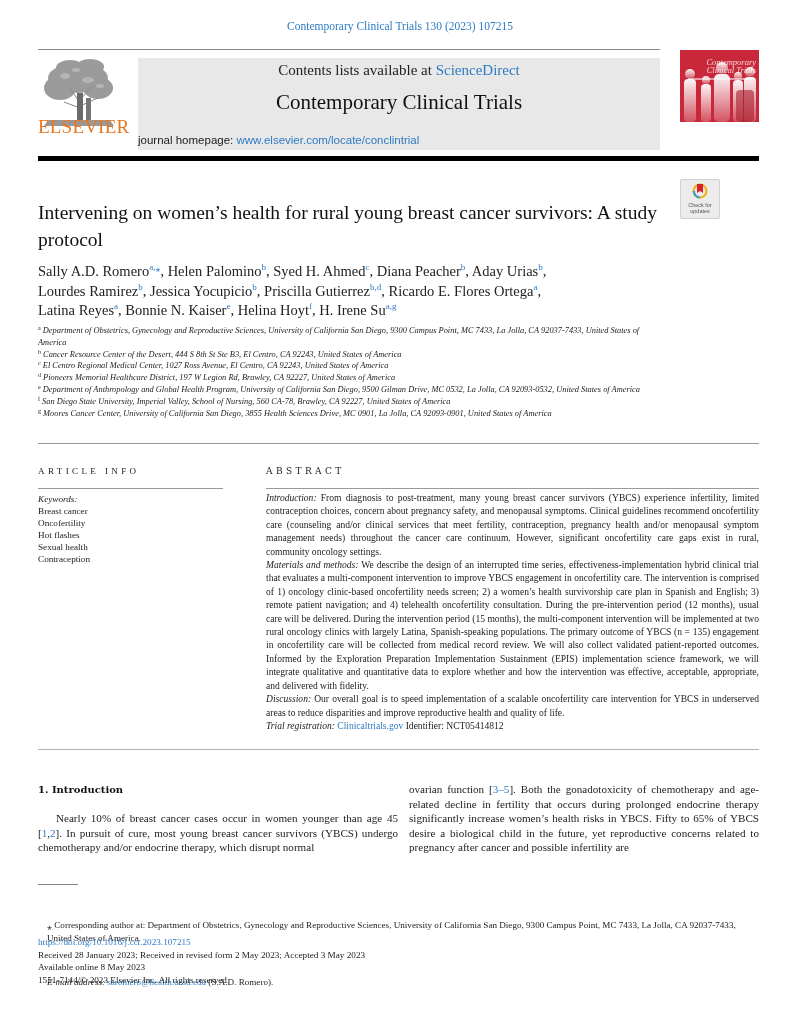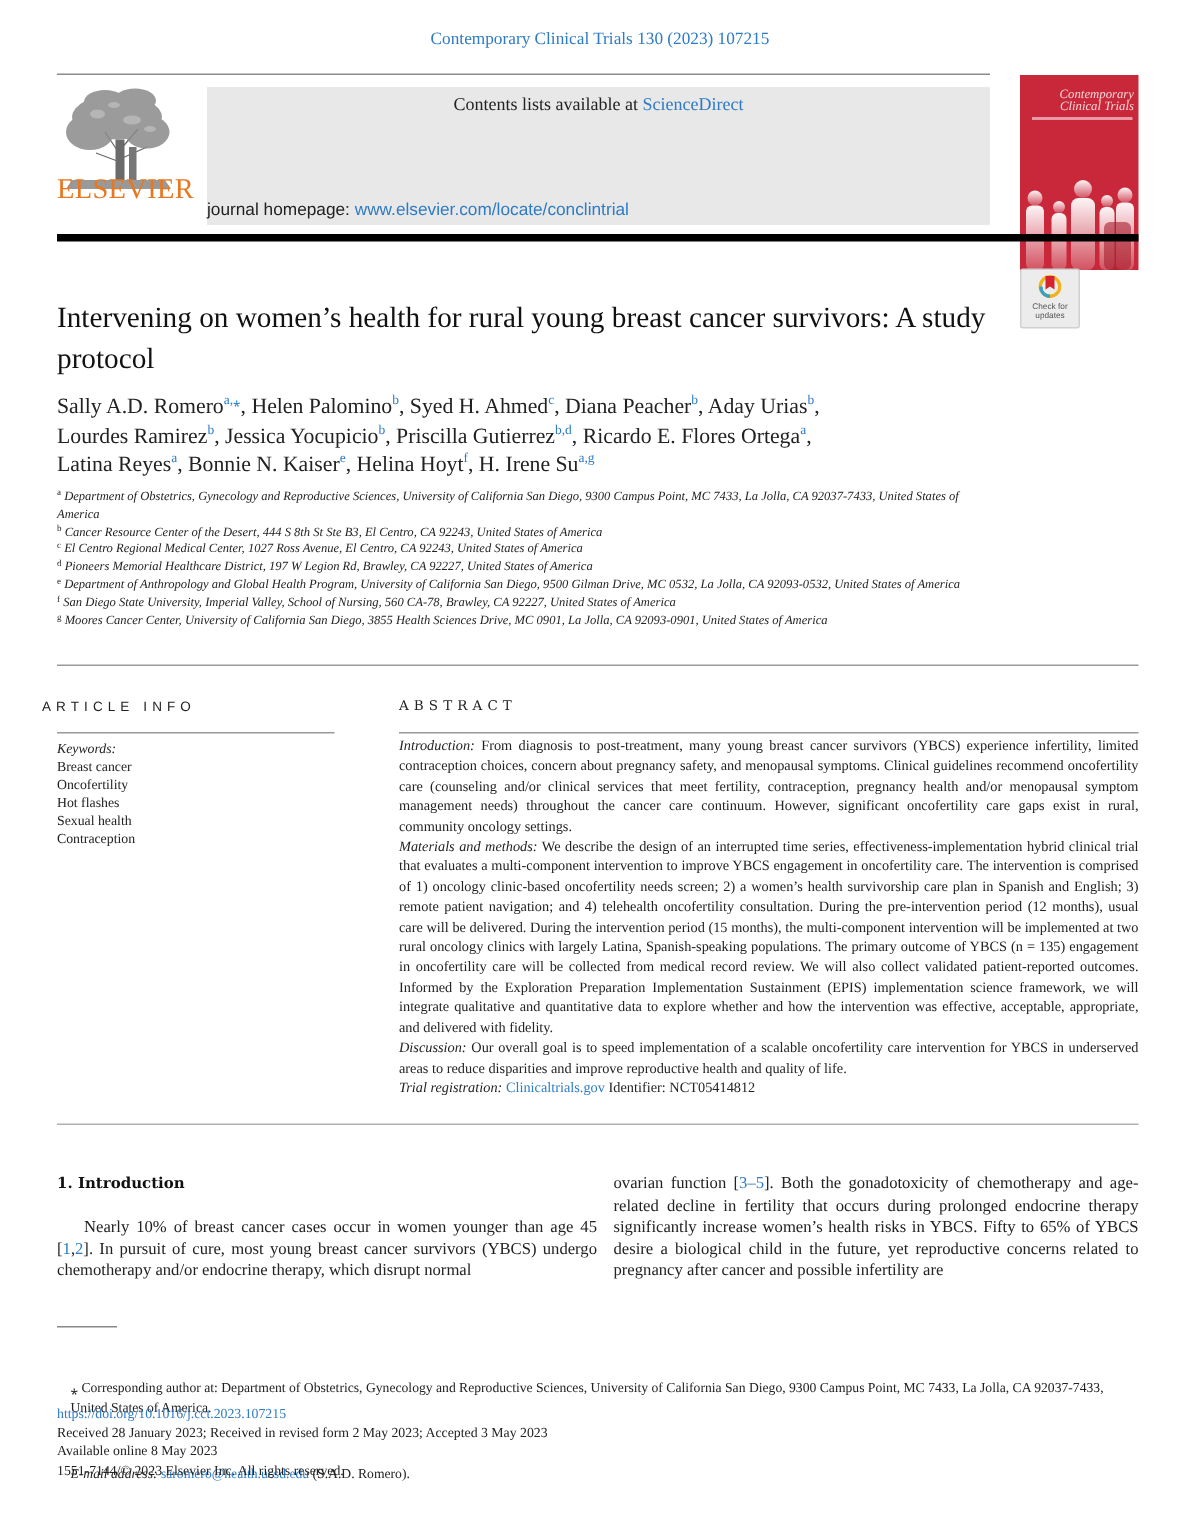--- a/index.html
+++ b/index.html
@@ -22,33 +22,33 @@
       position: absolute; left: 0; bottom: 12px; width: 82px; text-align: center;
       font-family: "Liberation Serif", serif; font-size: 19px; color: #e87722; letter-spacing: 0.2px;
     }
     .tree { position: absolute; left: 2px; top: 0; width: 78px; height: 70px; }
 
     .masthead-box {
       top: 58px; left: 138px; width: 522px; height: 92px; background: #e8e8e8;
     }
     .contents-line {
       position: absolute; top: 4px; width: 100%; text-align: center;
-      font-family: "Liberation Serif", serif; font-size: 12px; color: #222;
+      font-family: "Liberation Serif", serif; font-size: 15px; color: #222;
     }
     .journal-title {
       position: absolute; top: 32px; width: 100%; text-align: center;
       font-family: "Liberation Serif", serif; font-size: 21px; color: #111;
     }
     .homepage-line {
       position: absolute; top: 76px; width: 100%; text-align: left;
       font-family: "Liberation Sans", sans-serif; font-size: 11.5px; color: #222;
     }
 
     .cover {
-      top: 50px; left: 680px; width: 79px; height: 130px; background: #c8283a;
+      top: 50px; left: 680px; width: 79px; height: 72px; background: #c8283a;
       overflow: hidden;
     }
     .cover-title {
       position: absolute; top: 8px; left: 4px; right: 3px; text-align: right;
       font-family: "Liberation Serif", serif; font-style: italic; font-size: 8.5px;
       line-height: 8px; color: #f6d9dc;
     }
     .cover-sub { position: absolute; top: 28px; left: 8px; right: 4px; height: 2px; background: #e79aa3; }
     .cover-figs { position: absolute; left: 0; bottom: 0; width: 79px; height: 62px; }
 
@@ -76,22 +76,22 @@
 
     .affiliations {
       top: 325px; left: 38px; width: 625px;
       font-family: "Liberation Serif", serif; font-style: italic; font-size: 8.4px; line-height: 11.8px; color: #222;
     }
     .affiliations sup { font-size: 6px; vertical-align: 3px; line-height: 0; font-style: normal; }
 
     .section-rule { top: 443px; left: 38px; width: 721px; height: 1px; background: #9a9a9a; }
 
     .ai-heading {
-      top: 466px; left: 28px; font-size: 9px; letter-spacing: 3.4px; color: #222;
-      font-family: Liberation Sans, sans-serif;
+      top: 466px; left: 38px; font-size: 9px; letter-spacing: 3.4px; color: #222;
+      font-family: Liberation Serif, serif;
     }
     .ai-rule { top: 488px; left: 38px; width: 185px; height: 1px; background: #9a9a9a; }
     .keywords {
       top: 493px; left: 38px; width: 180px;
       font-family: "Liberation Serif", serif; font-size: 9.2px; line-height: 12px; color: #222;
     }
     .keywords .kw-label { font-style: italic; }
 
     .abs-heading {
       top: 466px; left: 266px; font-size: 9px; letter-spacing: 3.4px; color: #222;
@@ -164,20 +164,21 @@
     <rect x="46" y="40" width="5" height="26" fill="#777"></rect>
     <path d="M4 68 L74 68 L70 62 L8 62 Z" fill="#999"></path>
   </svg>
   <div class="elsevier-word">ELSEVIER</div>
 </div>
 
 <div class="abs masthead-box">
   <div class="contents-line">
     <span>Contents lists available at </span><span class="link">ScienceDirect</span>
   </div>
+  <div class="journal-title">Contemporary Clinical Trials</div>
   <div class="homepage-line">
     <span>journal homepage: </span><span class="link">www.elsevier.com/locate/conclintrial</span>
   </div>
 </div>
 
 <div class="abs cover">
   <div class="cover-title">
     <div>Contemporary</div>
     <div>Clinical Trials</div>
   </div>

